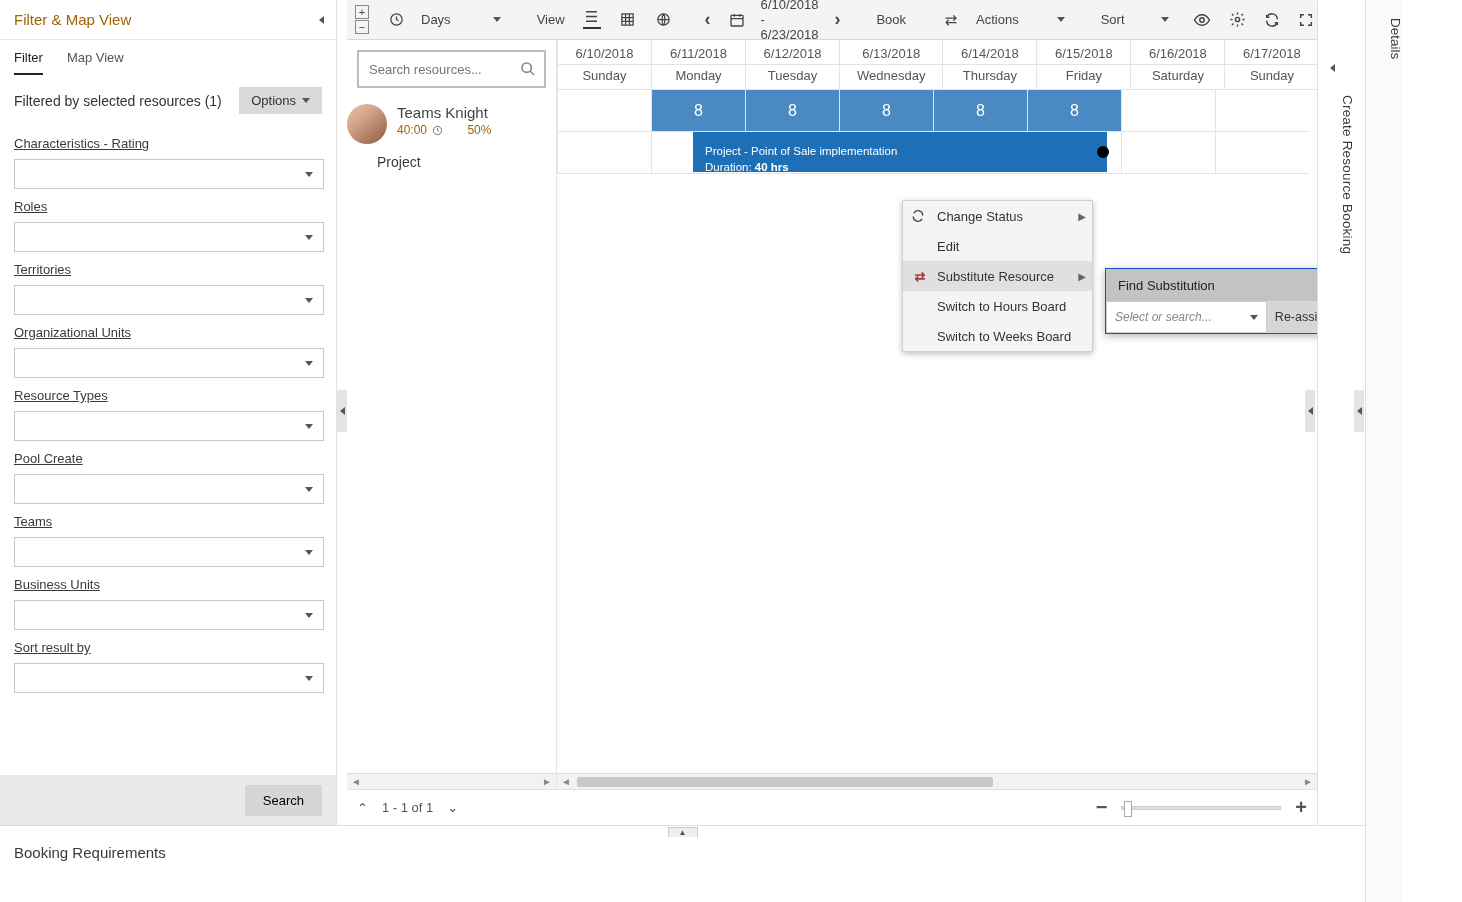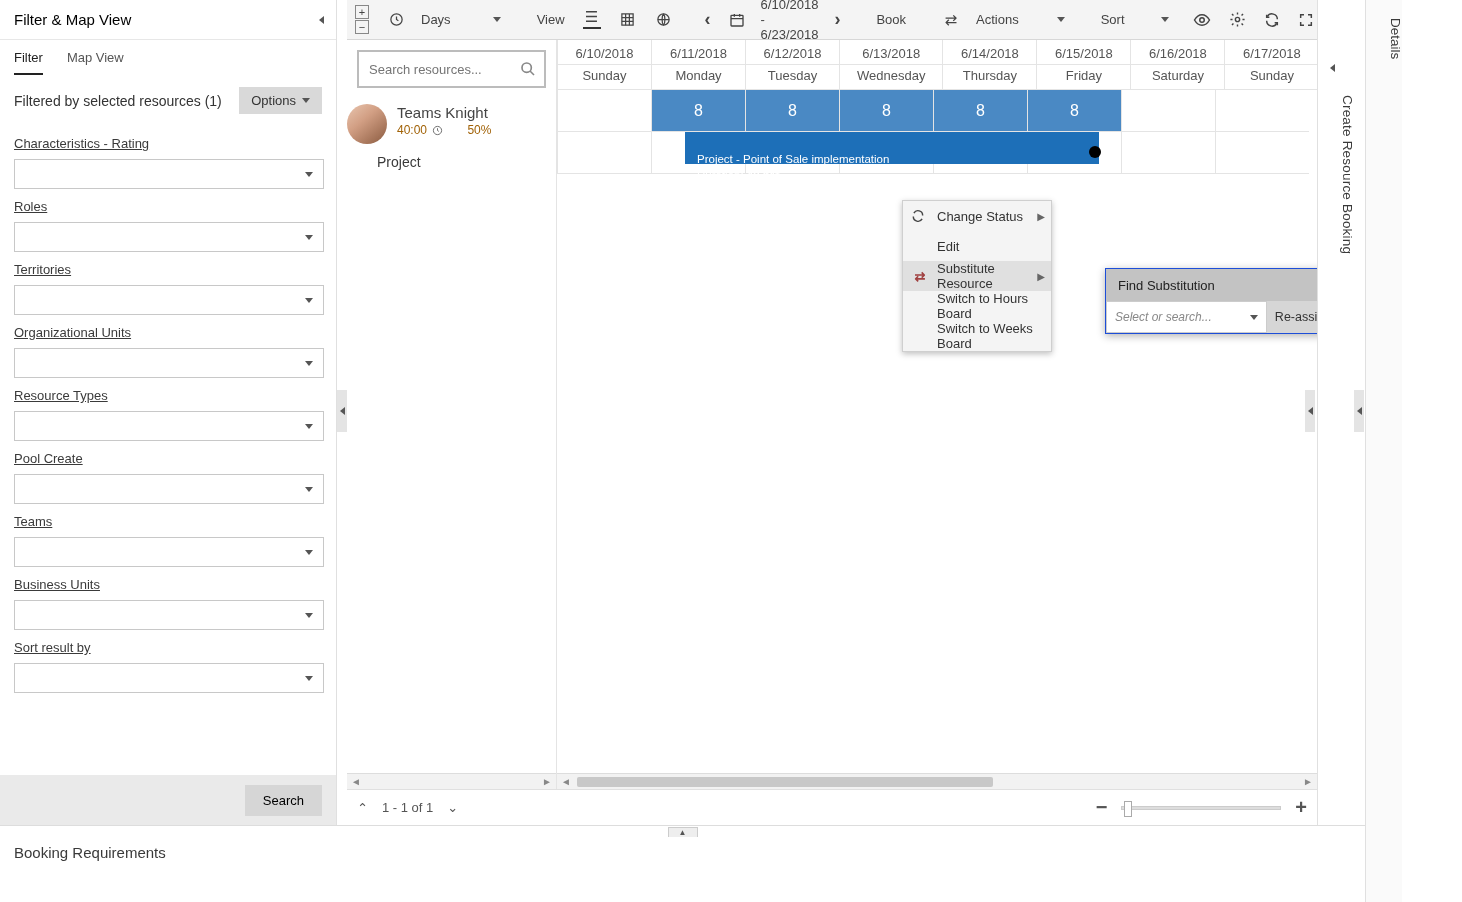--- a/index.html
+++ b/index.html
@@ -1,21 +1,21 @@
 <!DOCTYPE html>
 <html><head>
 <meta charset="utf-8">
 <style>
 * { box-sizing: border-box; font-family: "Segoe UI", Arial, sans-serif; }
 body { margin: 0; padding: 0; width: 1462px; height: 902px; overflow: hidden; background: #fff; color: #333; font-size: 13px; }
 
 
 .left-panel { position: absolute; left: 0; top: 0; width: 337px; height: 825px; border-right: 1px solid #e0e0e0; display: flex; flex-direction: column; }
 .lp-header { height: 40px; display: flex; align-items: center; justify-content: space-between; padding: 0 12px 0 14px; border-bottom: 1px solid #e7e7e7; }
-.lp-title { font-size: 15px; color: #000000; }
+.lp-title { font-size: 15px; color: #a16207; }
 .lp-collapse { cursor: pointer; }
 .lp-tabs { display: flex; gap: 24px; padding: 10px 14px 0 14px; font-size: 13px; }
 .lp-tab { padding-bottom: 8px; cursor: pointer; color: #555; }
 .lp-tab.active { color: #222; border-bottom: 2px solid #222; font-weight: 400; }
 .lp-row2 { display: flex; align-items: center; justify-content: space-between; padding: 12px 14px; }
 .lp-filtered { font-size: 14px; color: #333; }
 .lp-options { background: #d9d9d9; padding: 6px 12px; display: flex; align-items: center; gap: 6px; cursor: pointer; font-size: 13px; }
 .lp-body { flex: 1; overflow-y: auto; padding: 0 14px 10px 14px; }
 .filter-group { margin-top: 10px; }
 .filter-label { font-size: 13px; color: #3a3a3a; margin-bottom: 8px; text-decoration: underline; }
@@ -54,25 +54,25 @@
 .cal-col { flex: 1; overflow: hidden; position: relative; }
 .cal-header { display: flex; }
 .cal-day { flex: 0 0 94px; border-left: 1px solid #e4e4e4; border-bottom: 1px solid #e4e4e4; text-align: center; font-size: 13px; color: #555; }
 .cal-day .date { padding: 6px 0 3px; }
 .cal-day .dow { padding: 3px 17px 6px; border-top: 1px solid #e4e4e4; }
 .cal-row { display: flex; height: 42px; }
 .cal-cell { flex: 0 0 94px; border-left: 1px solid #e4e4e4; border-bottom: 1px solid #e4e4e4; display: flex; align-items: center; justify-content: center; }
 .avail { background: #4a89c4; color: #fff; font-size: 16px; }
 .cal-row2 { display: flex; height: 42px; position: relative; }
 .cal-row2 .cal-cell { background: #fff; }
-.booking { position: absolute; left: 128px; top: 0; width: 414px; height: 32px; background: #1d6fb8; color: #fff; font-size: 11.5px; padding: 20px 10px 0 12px; line-height: 1.35; z-index: 2; }
+.booking { position: absolute; left: 136px; top: 0; width: 414px; height: 40px; background: #1d6fb8; color: #fff; font-size: 11.5px; padding: 12px 10px 0 12px; line-height: 1.35; z-index: 2; }
 .booking .dot { position: absolute; right: -2px; top: 14px; width: 12px; height: 12px; background: #000; border-radius: 50%; }
 
 
-.ctx-menu { position: absolute; left: 555px; top: 160px; width: 150px; background: #f4f4f4; border: 1px solid #cfcfcf; box-shadow: 0 2px 6px rgba(0,0,0,0.25); z-index: 20; font-size: 13px; }
+.ctx-menu { position: absolute; left: 555px; top: 160px; width: 191px; background: #f4f4f4; border: 1px solid #cfcfcf; box-shadow: 0 2px 6px rgba(0,0,0,0.25); z-index: 20; font-size: 13px; }
 .ctx-item { height: 30px; display: flex; align-items: center; padding: 0 8px 0 34px; cursor: pointer; position: relative; color: #333; }
 .ctx-item:hover, .ctx-item.hover { background: #e0e0e0; }
 .ctx-item .ico { position: absolute; left: 8px; width: 18px; text-align: center; }
 .ctx-item .arr { position: absolute; right: 6px; font-size: 10px; color: #666; }
 
 
 .sub-popup { position: absolute; left: 758px; top: 228px; width: 235px; background: #fff; border: 1px solid #1d4ed8; box-shadow: 0 2px 8px rgba(0,0,0,0.3); z-index: 30; }
 .sub-header { background: #c3c3c3; height: 32px; display: flex; align-items: center; padding: 0 12px; font-size: 13px; color: #222; cursor: pointer; }
 .sub-body { display: flex; height: 32px; }
 .sub-select { flex: 1; border: 1px solid #ccc; margin: 0; display: flex; align-items: center; justify-content: space-between; padding: 0 8px; font-size: 12px; color: #888; font-style: italic; cursor: pointer; }

